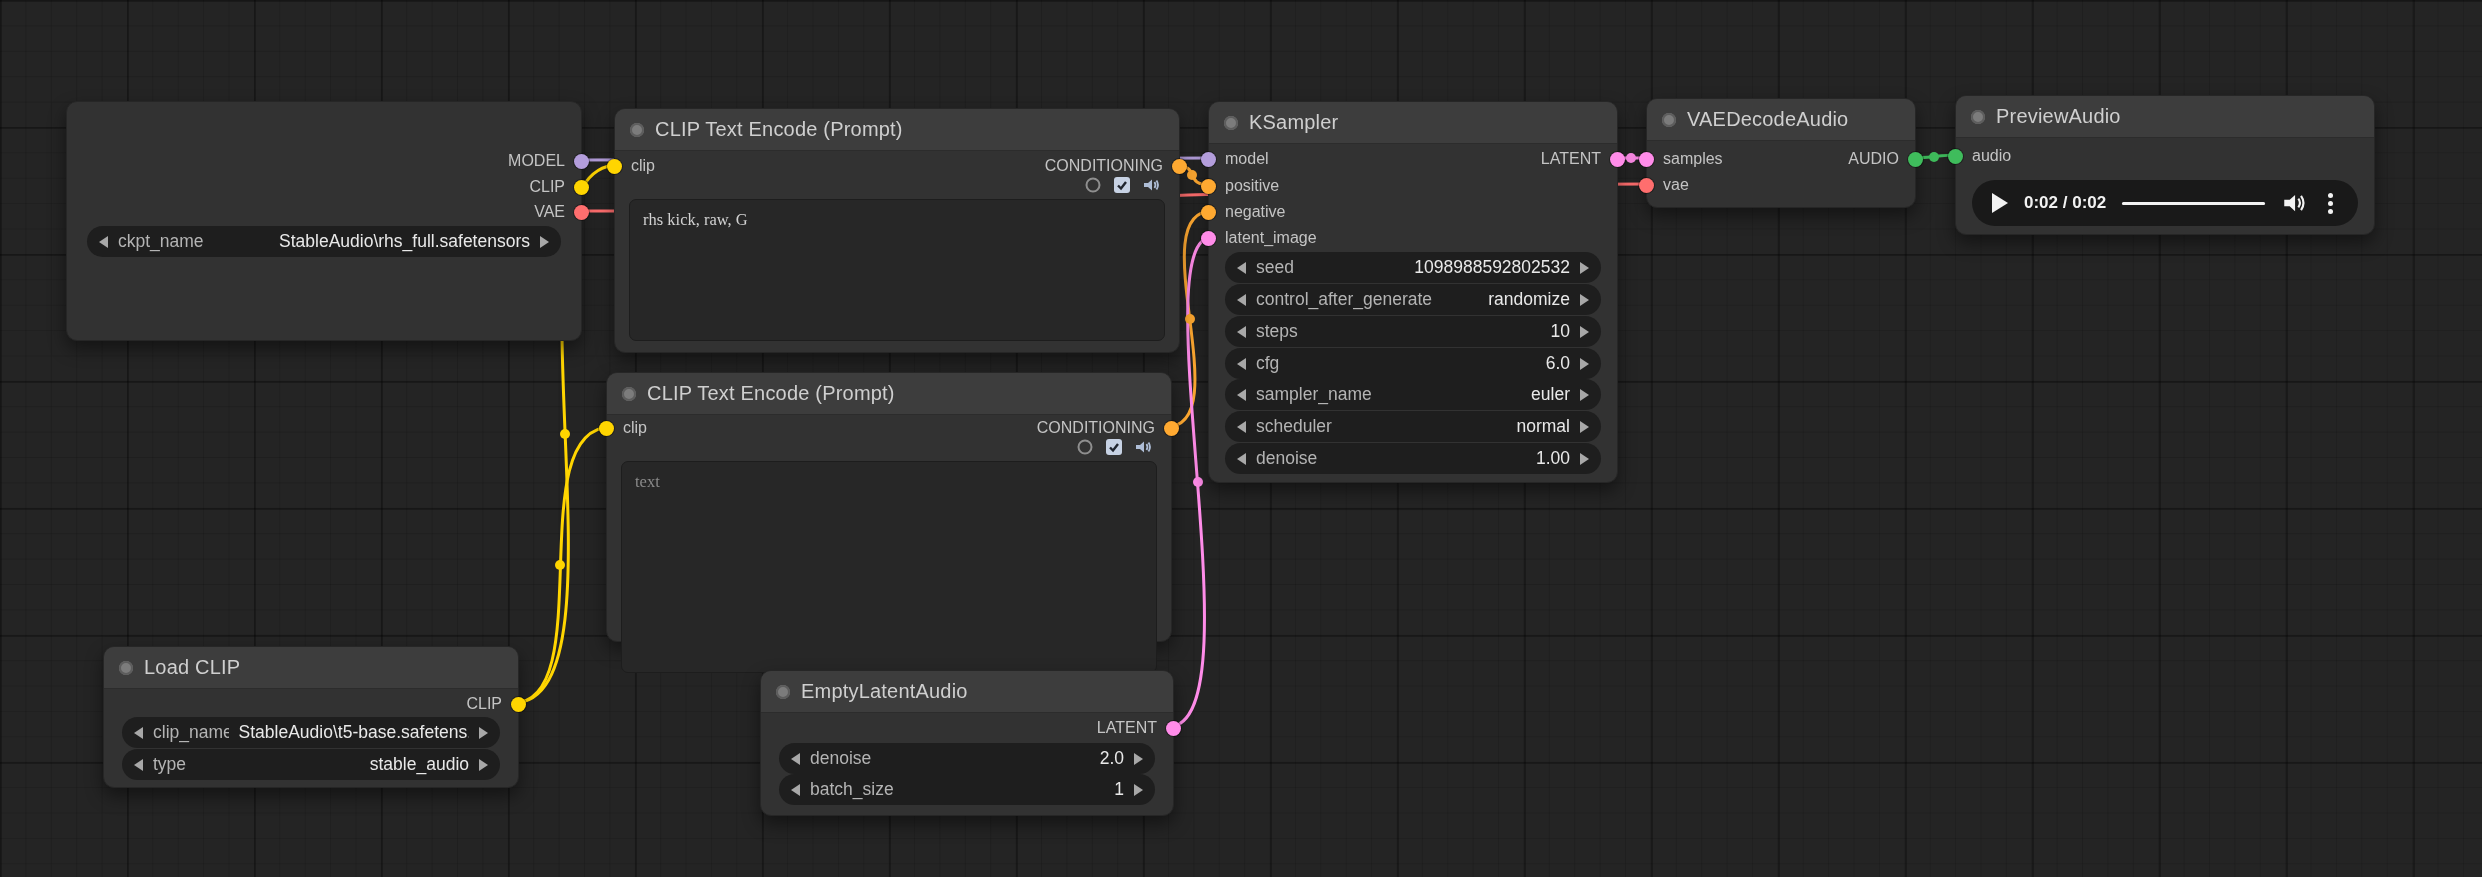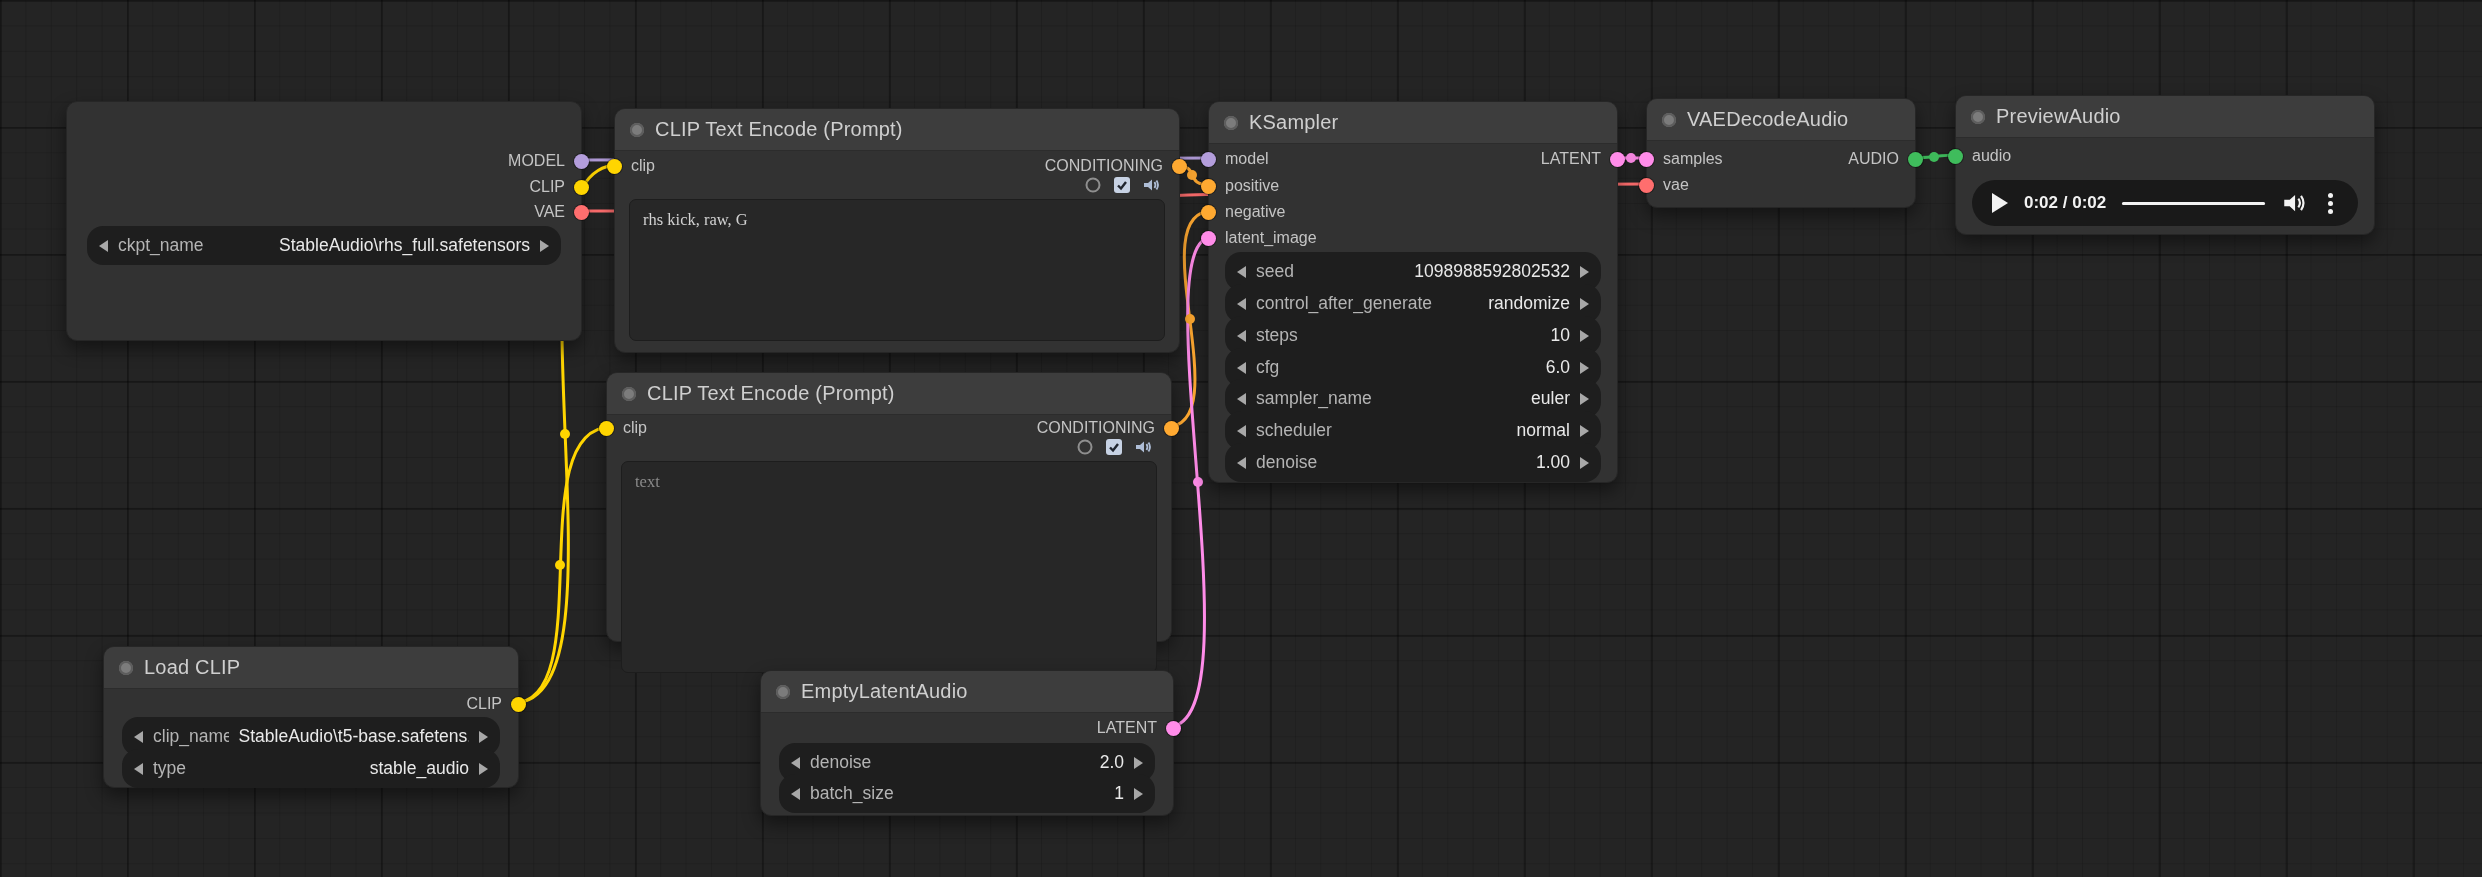--- a/index.html
+++ b/index.html
@@ -18,21 +18,21 @@
   .titlebar{height:42px;display:flex;align-items:center;gap:11px;padding:0 15px;background:#3d3d3d;
     border-radius:10px 10px 0 0;border-bottom:1px solid #2c2c2c}
   .status-dot{width:14px;height:14px;border-radius:50%;background:#7c7c7c;box-shadow:inset 0 0 0 2px #5d5d5d;flex:none}
   .ntitle{font-size:20px;color:#cfcfcf;letter-spacing:.2px;white-space:nowrap}
   .port{position:absolute;display:flex;align-items:center;gap:9px;height:28px;font-size:16px;color:#c4c4c4;white-space:nowrap}
   .port.in{left:-8px}
   .port.out{right:-8px}
   .dot{width:15px;height:15px;border-radius:50%;flex:none;box-shadow:0 0 0 1px rgba(0,0,0,.35)}
   .c-model{background:var(--c-model)} .c-clip{background:var(--c-clip)} .c-vae{background:var(--c-vae)}
   .c-conditioning{background:var(--c-conditioning)} .c-latent{background:var(--c-latent)} .c-audio{background:var(--c-audio)}
-  .widget{position:absolute;height:39px;background:#1e1e1e;border-radius:16px;display:flex;align-items:center;
+  .widget{position:absolute;height:31px;background:#1e1e1e;border-radius:16px;display:flex;align-items:center;
     gap:10px;padding:0 12px;font-size:17.5px}
   .wlabel{color:#b4b4b4;white-space:nowrap;overflow:hidden}
   .wvalue{margin-left:auto;color:#e9e9e9;white-space:nowrap;overflow:hidden}
   .arr{width:0;height:0;border-top:6px solid transparent;border-bottom:6px solid transparent;flex:none}
   .arr-l{border-right:9px solid #a8a8a8}
   .arr-r{border-left:9px solid #a8a8a8}
   .textbox{position:absolute;background:#272727;border:1px solid #1d1d1d;border-radius:7px;padding:10px 13px;
     font-family:Liberation Serif, serif;font-size:16.5px;color:#d2d2d2;white-space:pre-wrap;overflow:hidden}
   .textbox.placeholder{color:#8a8a8a}
   .txticons{position:absolute;display:flex;align-items:center;gap:9px}

